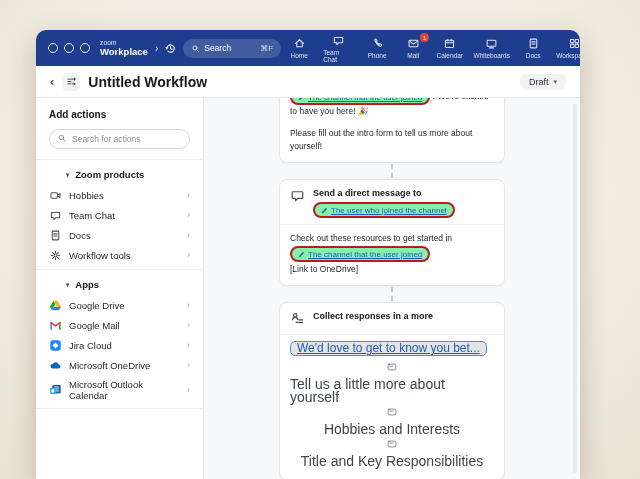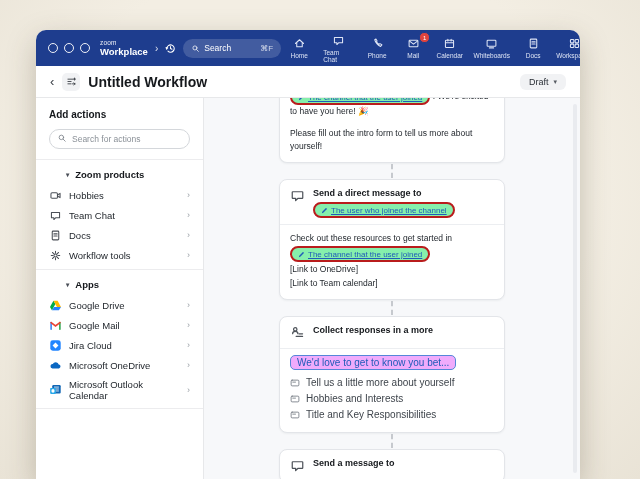--- a/index.html
+++ b/index.html
@@ -74,22 +74,22 @@
   .card-header .hicon svg{width:15px;height:15px;}
   .htitle{font-size:9px;font-weight:bold;color:#15181c;line-height:13px;}
   .hpill-row{margin-top:2px;}
   .card-body{padding:6px 10px 8px;line-height:13px;}
   .line{margin:1px 0;}
   .line.gap-before{margin-top:9px;}
   .pill{display:inline-flex;align-items:center;gap:3px;background:#86efac;border:2px solid #b91c1c;color:#1f5bb8;
     border-radius:9px;padding:0.5px 6px;font-size:8px;line-height:11px;white-space:nowrap;vertical-align:middle;text-decoration:underline;}
   .pill svg{width:7px;height:7px;flex:0 0 auto;}
   .field{display:inline-block;border:1px solid #5586d8;color:#1f5bb8;border-radius:5px;padding:1px 6px;
-    font-size:10px;line-height:11px;margin:0 0 3px;background:#f0abfc;}
-  .form-item{display:flex;gap:6px;align-items:center;color:#3f454c;margin:3px 0;font-size:10px;}
+    font-size:12px;line-height:11px;margin:0 0 3px;background:#e5e5e5;text-decoration:underline;}
+  .form-item{display:flex;gap:6px;align-items:center;color:#3f454c;margin:3px 0;font-size:14px;flex-direction:column;}
   .form-item .iconwrap{color:#6e747c;flex:0 0 auto;}
   .form-item .iconwrap svg{width:10px;height:10px;}
   .connector{height:14px;margin:1px 0;width:0;border-left:2px dashed #c6c9ce;}
   .vscroll{position:absolute;right:3px;top:6px;bottom:6px;width:4px;border-radius:2px;background:#e9ebef;}
 </style>
 </head>
 <body>
 
 <div class="window">
 
@@ -388,21 +388,20 @@
               <div class="line"><span class="txt">Check out these resources to get started in</span></div>
               <div class="line"><span class="pill">
                   <span class="iconwrap">
                     <svg viewBox="0 0 16 16">
                       <path d="M2 14l.9-3.2L10.6 3a1.3 1.3 0 0 1 1.8 0l.6.6a1.3 1.3 0 0 1 0 1.8L5.2 13.2z" fill="#1f5bb8"></path>
                     </svg>
                   </span>
                   <span>The channel that the user joined</span>
                 </span></div>
               <div class="line"><span class="txt">[Link to OneDrive]</span></div>
-              <div class="line"><span class="txt">[Link to Team calendar]</span></div>
             </div>
           </div>
           <div class="connector"></div>
           <div class="card">
             <div class="card-header">
               <span class="hicon"><span class="iconwrap">
                   <svg viewBox="0 0 16 16" fill="none" stroke="currentColor" stroke-width="1.3" stroke-linecap="round" stroke-linejoin="round">
                     <circle cx="5.6" cy="4.6" r="1.8"></circle>
                     <path d="M2.8 9.2c0-1.5 1.3-2.4 2.8-2.4s2.8.9 2.8 2.4"></path>
                     <path d="M9.6 9.4h3.8M6.6 12.2h6.8"></path>

